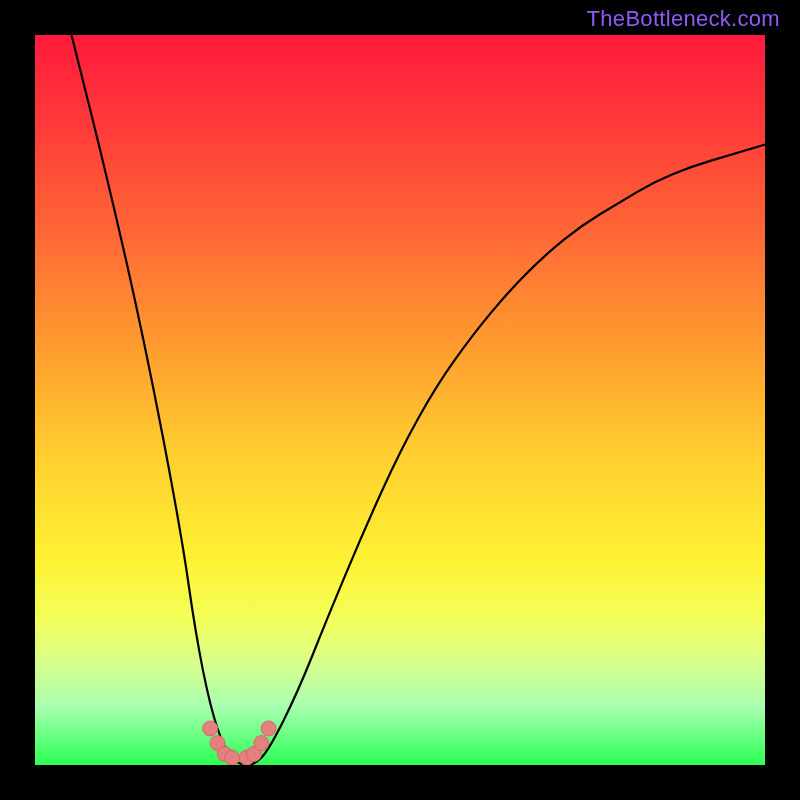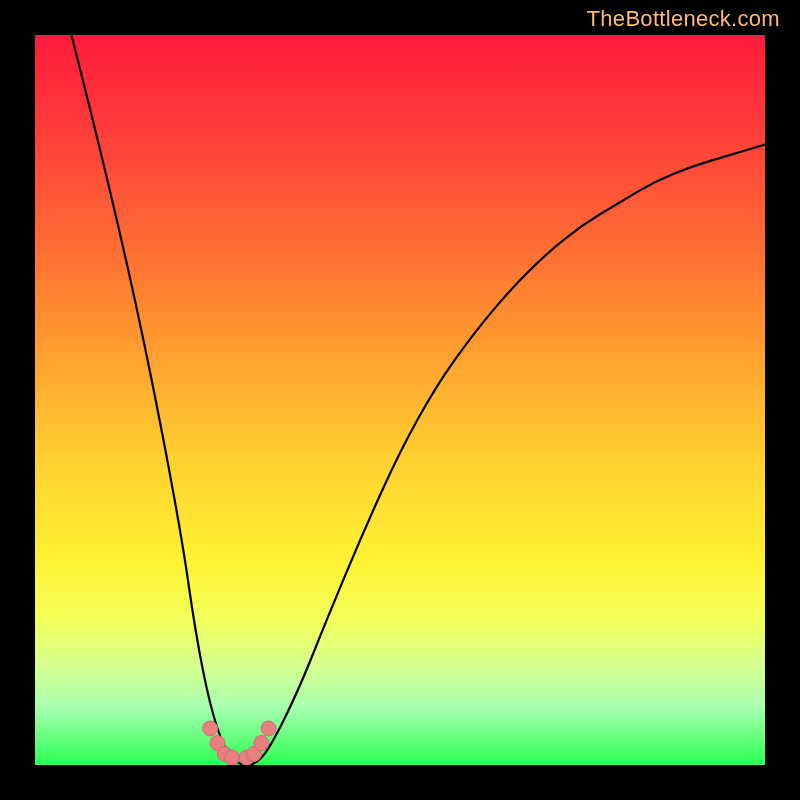--- a/index.html
+++ b/index.html
@@ -34,21 +34,21 @@
       #fff233 72%,
       #f2ff5a 80%,
       #d8ff8c 86%,
       #a8ffb0 92%,
       #2bff53 100%);
   }
   .watermark {
     position: absolute;
     top: 6px;
     right: 20px;
-    color: #fdba74;
+    color: #8b5cf6;
     font-size: 22px;
     font-weight: 400;
     letter-spacing: 0.3px;
   }
   svg.curve {
     position: absolute;
     top: 0;
     left: 0;
     width: 730px;
     height: 730px;

